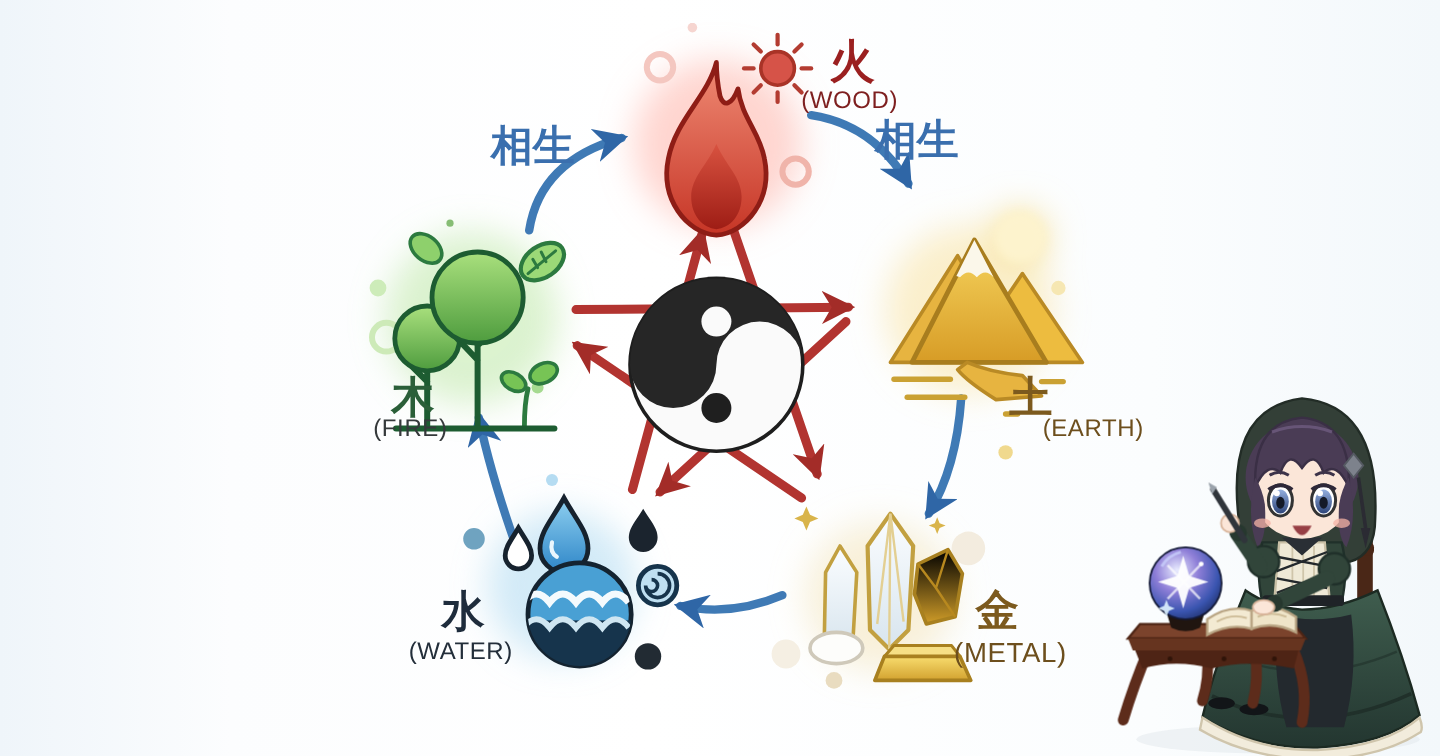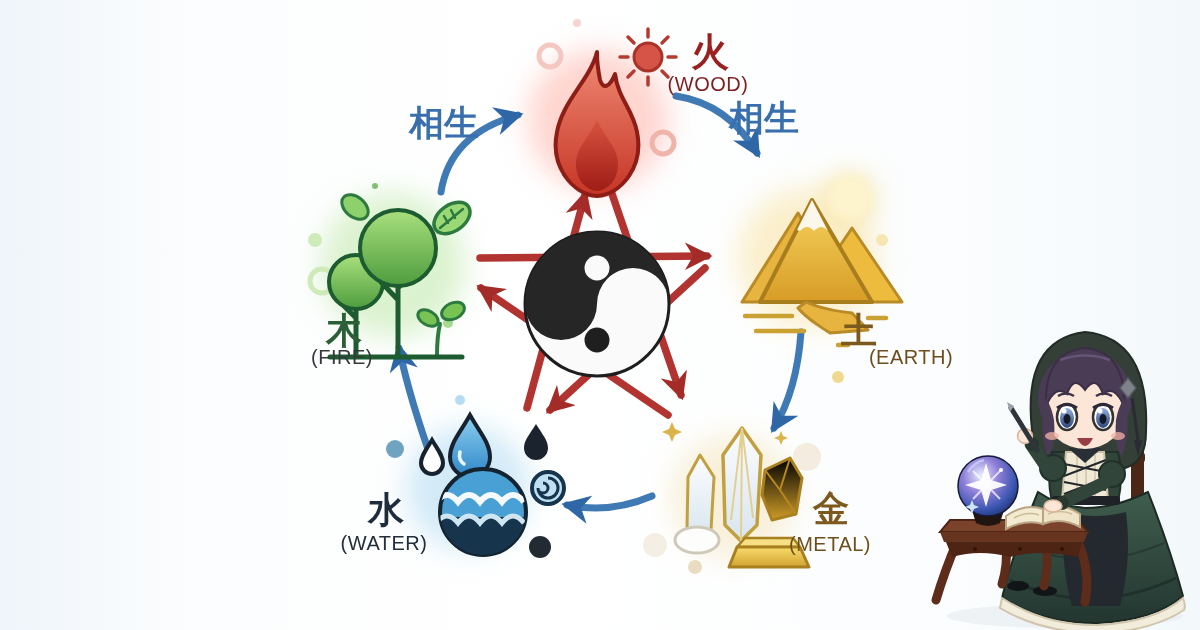--- a/index.html
+++ b/index.html
@@ -13,21 +13,21 @@
   .hanzi{font-weight:700;}
   .en{font-weight:500;letter-spacing:.5px;}
   .sheng{font-weight:700;color:#3a6fae;font-size:35px;}
   .fire-c{color:#9b2020;font-size:38px;}
   .fire-e{color:#7e1f1f;font-size:20px;}
   .wood-c{color:#2a5f38;font-size:36px;}
   .wood-e{color:#35393b;font-size:20px;}
   .earth-c{color:#7c5a1e;font-size:36px;}
   .earth-e{color:#6d4f1d;font-size:20px;}
   .metal-c{color:#7c5a1e;font-size:36px;}
-  .metal-e{color:#6d4f1d;font-size:20px;}
+  .metal-e{color:#6d4f1d;font-size:23px;margin-left:12px;}
   .water-c{color:#1e2c3c;font-size:36px;}
   .water-e{color:#232e3a;font-size:20px;}
 </style>
 </head>
 <body>
 
 <div class="stage">
 
 <svg width="1200" height="630" viewBox="0 0 1200 630">
   <defs>

